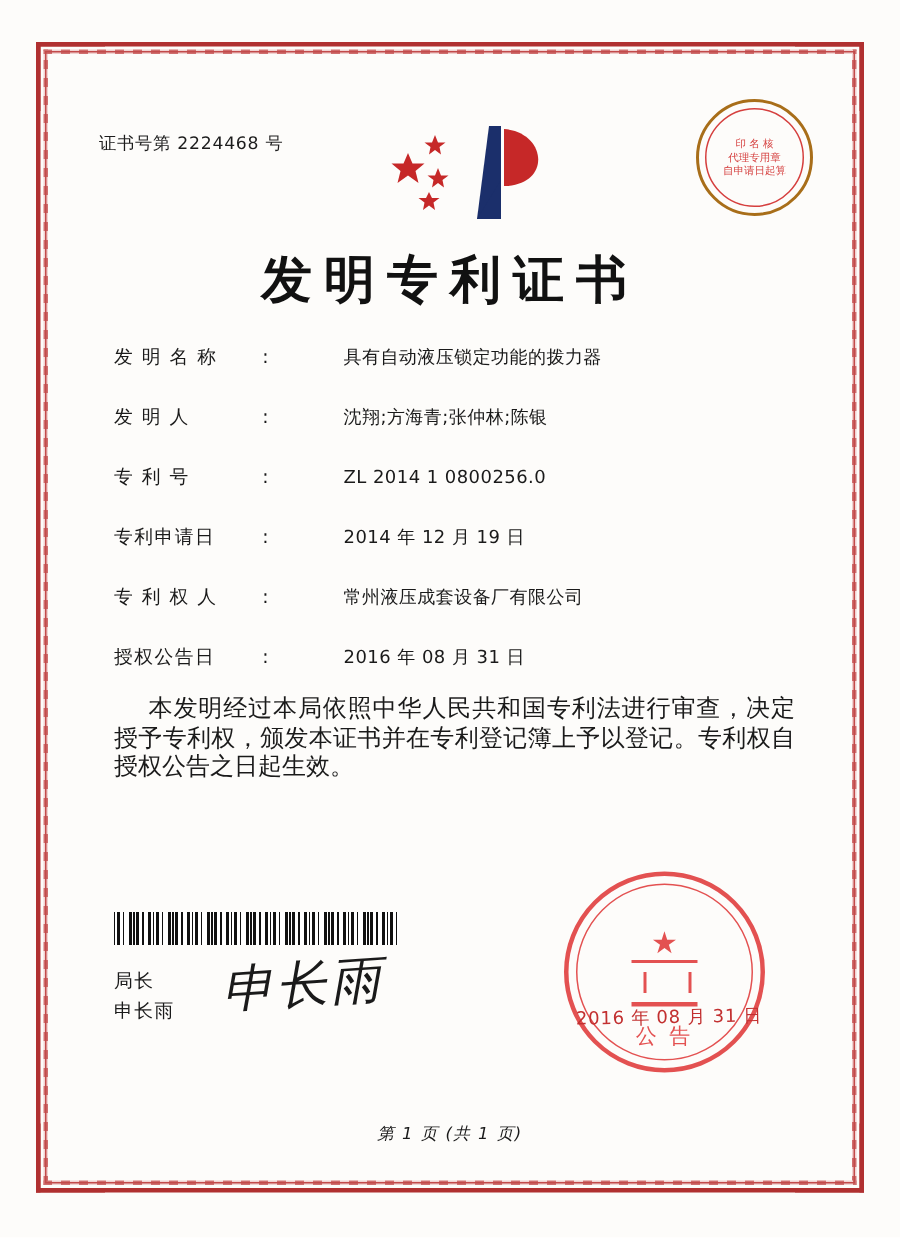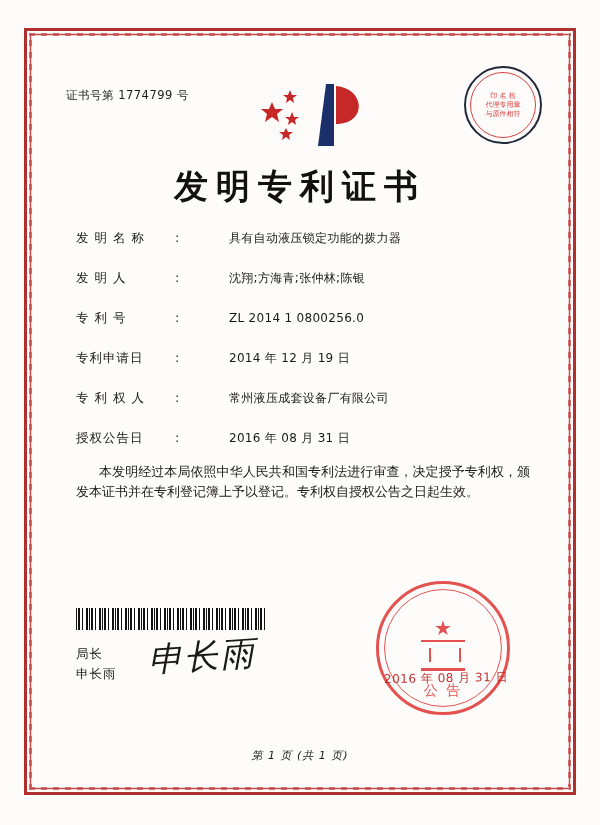--- a/index.html
+++ b/index.html
@@ -100,21 +100,21 @@
   }
 
   
   .seal-top {
     position: absolute;
     right: 10px;
     top: 10px;
     width: 74px;
     height: 74px;
     border-radius: 50%;
-    border: 2px solid #0f172a;
+    border: 2px solid #a16207;
     color: #d22f2f;
     opacity: 0.92;
   }
   .seal-top .ring {
     position: absolute;
     left: 4px; top: 4px; right: 4px; bottom: 4px;
     border-radius: 50%;
     border: 1px solid #d22f2f;
   }
   .seal-top .ctr-text {
@@ -170,21 +170,21 @@
     font-size: 12px;
     letter-spacing: 0.3px;
     margin-left: 47px;
   }
 
   .paragraphs {
     position: absolute;
     left: 28px;
     right: 22px;
     top: 406px;
-    font-size: 13px;
+    font-size: 16px;
     line-height: 19.5px;
     text-align: justify;
     color: #1a1a1a;
   }
   .paragraphs p {
     margin: 0 0 1px 0;
     text-indent: 23px;
   }
 
   .barcode {
@@ -311,40 +311,40 @@
   <div class="border-outer"></div>
   <div class="border-pattern"></div>
   <div class="border-inner"></div>
   <div class="corner tl"></div>
   <div class="corner tr"></div>
   <div class="corner bl"></div>
   <div class="corner br"></div>
 
   <div class="content">
 
-    <div class="cert-no">证书号第 1774799 号</div>
+    <div class="cert-no">证书号第 2224468 号</div>
 
     <div class="logo">
       <svg viewBox="0 0 150 80" width="150" height="80" aria-hidden="true">
         <polygon points="32,26 35,33 43,33 37,38 39,46 32,41 25,46 27,38 21,33 29,33" fill="#c62828"></polygon>
         <polygon points="50,14 52,19 57,19 53,22 54,27 50,24 46,27 47,22 43,19 48,19" fill="#c62828"></polygon>
         <polygon points="52,36 54,41 59,41 55,44 56,49 52,46 48,49 49,44 45,41 50,41" fill="#c62828"></polygon>
         <polygon points="46,52 48,56 53,56 49,59 50,64 46,61 42,64 43,59 39,56 44,56" fill="#c62828"></polygon>
         <polygon points="86,8 94,8 94,70 78,70" fill="#1b2f6b"></polygon>
         <path d="M96,10 C124,12 128,46 98,48 L96,48 Z" fill="#c62828"></path>
         <polygon points="78,70 94,70 94,44" fill="#1b2f6b"></polygon>
       </svg>
     </div>
 
     <div class="seal-top">
       <div class="ring"></div>
       <div class="ctr-text">
         <div>印 名 核</div>
         <div>代理专用章</div>
-        <div>与原件相符</div>
+        <div>自申请日起算</div>
       </div>
     </div>
 
     <div class="title">发明专利证书</div>
 
     <div class="fields">
       <div class="field-row">
         <div class="field-label">发 明 名 称</div>
         <div class="field-colon">:</div>
         <div class="field-value">具有自动液压锁定功能的拨力器</div>

